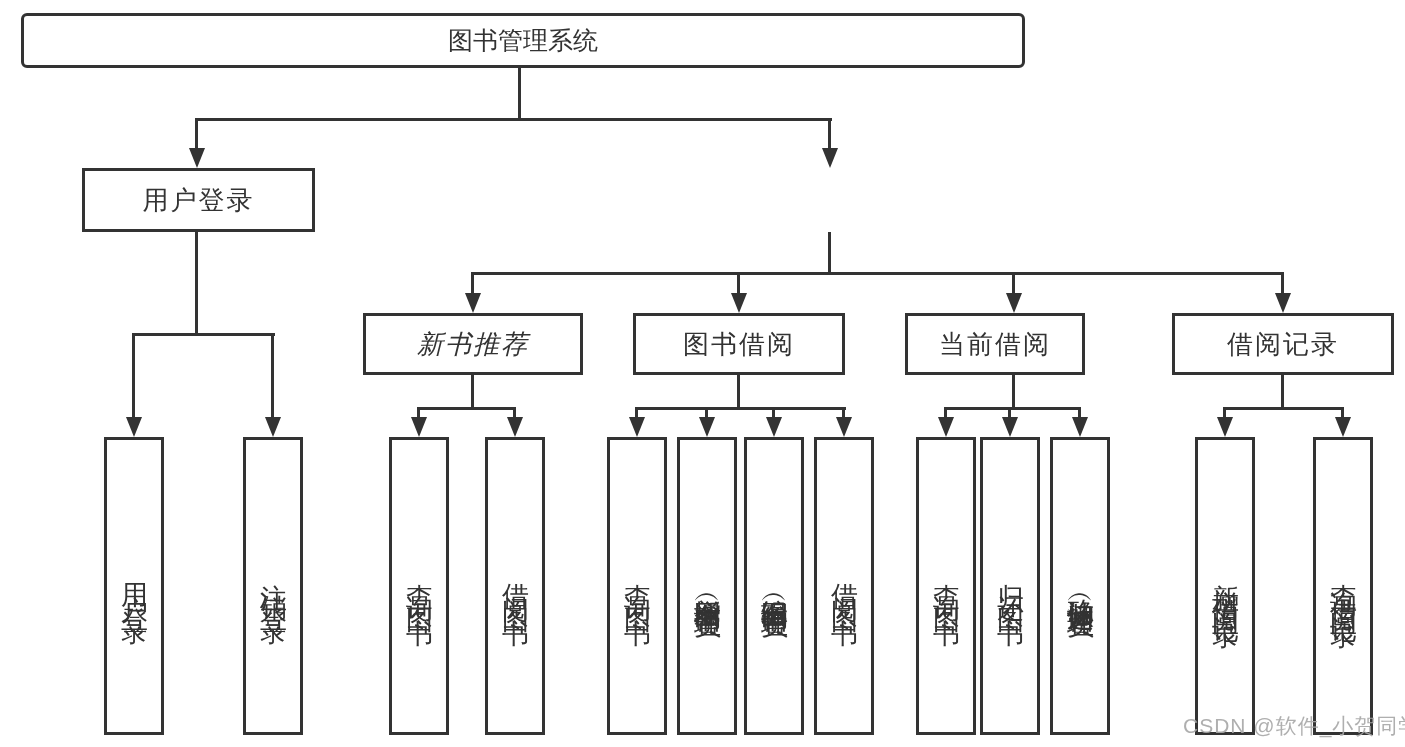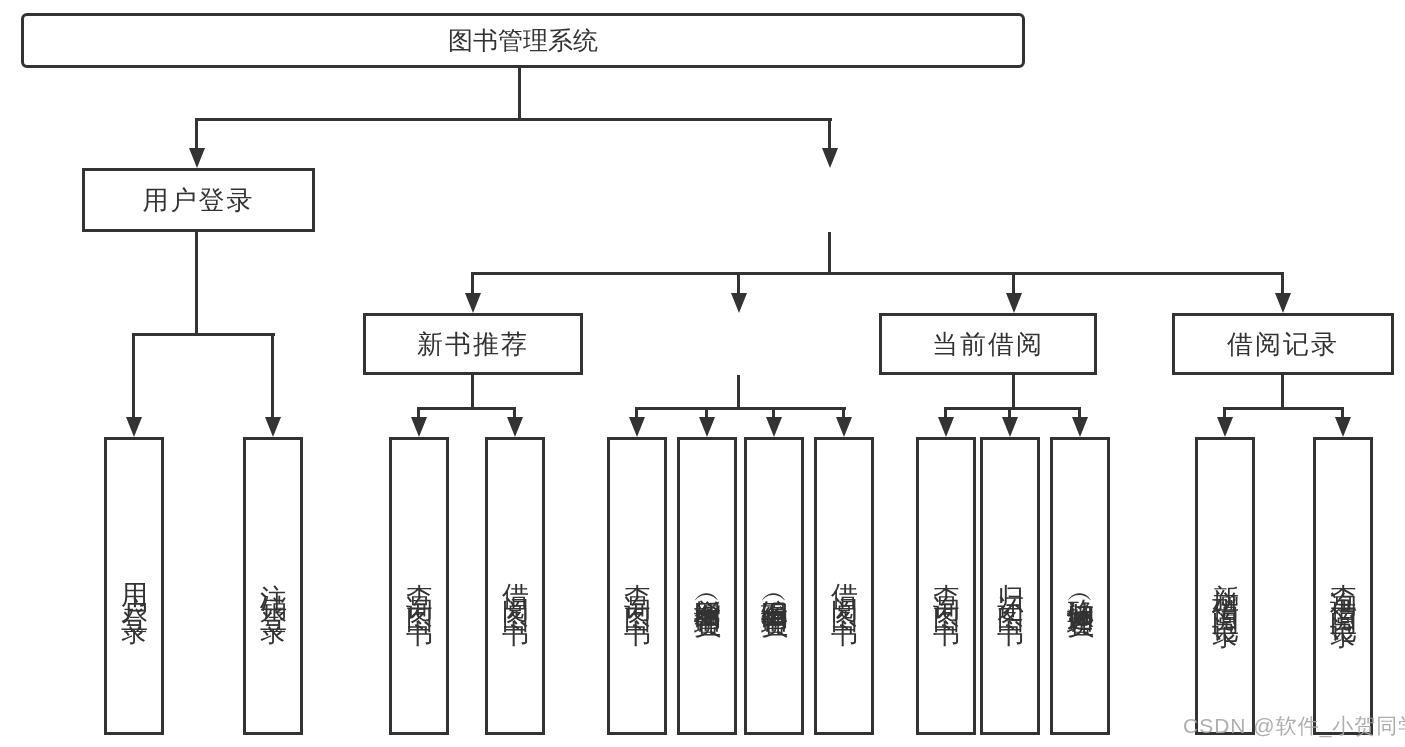--- a/index.html
+++ b/index.html
@@ -68,24 +68,27 @@
   <div class="hline" style="left:471px;top:272px;width:813px;"></div>
   <div class="vline" style="left:471px;top:272px;height:25px;"></div>
   <div class="arrow" style="left:465px;top:293px;"></div>
   <div class="vline" style="left:737px;top:272px;height:25px;"></div>
   <div class="arrow" style="left:731px;top:293px;"></div>
   <div class="vline" style="left:1012px;top:272px;height:25px;"></div>
   <div class="arrow" style="left:1006px;top:293px;"></div>
   <div class="vline" style="left:1281px;top:272px;height:25px;"></div>
   <div class="arrow" style="left:1275px;top:293px;"></div>
 
-  <div class="box hlabel" style="left:363px;top:313px;width:220px;height:62px;">
+  <div class="box hlabel" style="left:363px;top:313px;width:220px;height:62px;font-style:italic;">
     <span>新书推荐</span>
   </div>
-  <div class="box hlabel" style="left:879px;top:313px;width:218px;height:62px;">
+  <div class="box hlabel" style="left:633px;top:313px;width:212px;height:62px;">
+    <span>图书借阅</span>
+  </div>
+  <div class="box hlabel" style="left:905px;top:313px;width:180px;height:62px;">
     <span>当前借阅</span>
   </div>
   <div class="box hlabel" style="left:1172px;top:313px;width:222px;height:62px;">
     <span>借阅记录</span>
   </div>
 
   <div class="vline" style="left:471px;top:375px;height:34px;"></div>
   <div class="hline" style="left:417px;top:407px;width:99px;"></div>
   <div class="vline" style="left:417px;top:407px;height:14px;"></div>
   <div class="arrow" style="left:411px;top:417px;"></div>

